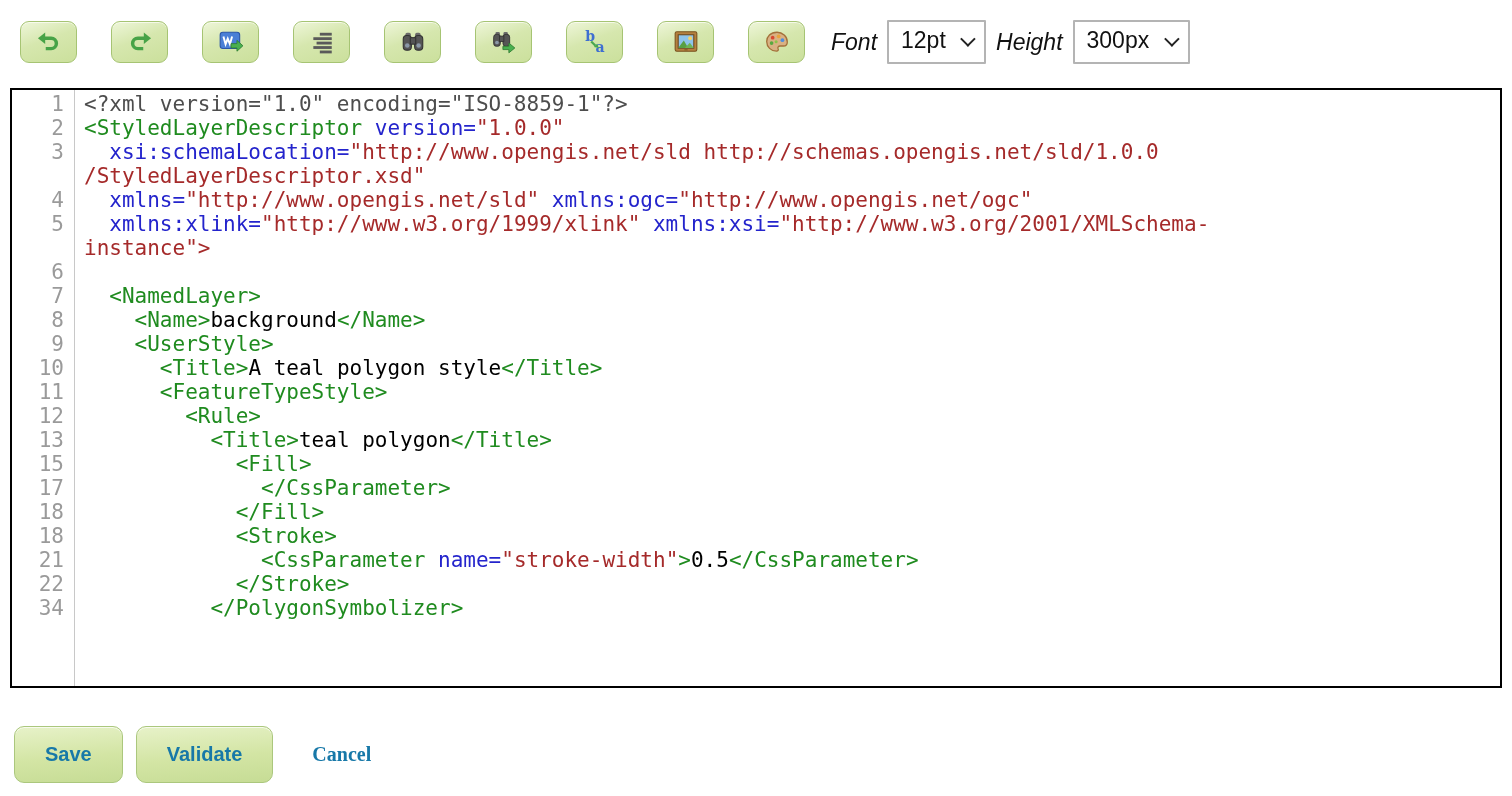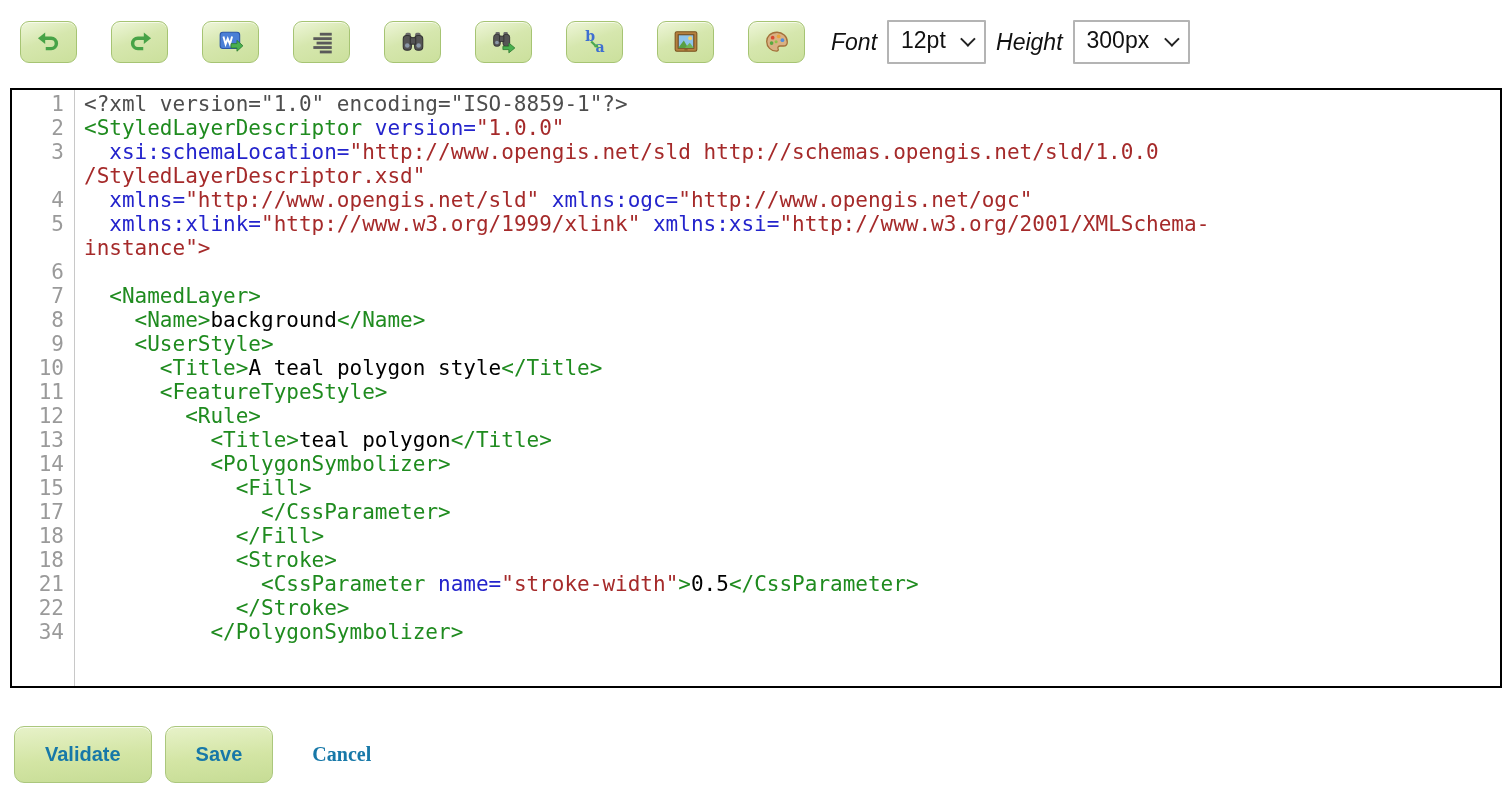--- a/index.html
+++ b/index.html
@@ -158,28 +158,27 @@
       <div class="erow"><span class="ln">5</span><span class="ecode"><span class="seg-plain">  </span><span class="seg-attr">xmlns:xlink=</span><span class="seg-val">"http://www.w3.org/1999/xlink"</span><span class="seg-plain"> </span><span class="seg-attr">xmlns:xsi=</span><span class="seg-val">"http://www.w3.org/2001/XMLSchema-</span></span></div>
       <div class="erow"><span class="ln"></span><span class="ecode"><span class="seg-val">instance"&gt;</span></span></div>
       <div class="erow"><span class="ln">6</span><span class="ecode"></span></div>
       <div class="erow"><span class="ln">7</span><span class="ecode"><span class="seg-plain">  </span><span class="seg-tag">&lt;NamedLayer&gt;</span></span></div>
       <div class="erow"><span class="ln">8</span><span class="ecode"><span class="seg-plain">    </span><span class="seg-tag">&lt;Name&gt;</span><span class="seg-plain">background</span><span class="seg-tag">&lt;/Name&gt;</span></span></div>
       <div class="erow"><span class="ln">9</span><span class="ecode"><span class="seg-plain">    </span><span class="seg-tag">&lt;UserStyle&gt;</span></span></div>
       <div class="erow"><span class="ln">10</span><span class="ecode"><span class="seg-plain">      </span><span class="seg-tag">&lt;Title&gt;</span><span class="seg-plain">A teal polygon style</span><span class="seg-tag">&lt;/Title&gt;</span></span></div>
       <div class="erow"><span class="ln">11</span><span class="ecode"><span class="seg-plain">      </span><span class="seg-tag">&lt;FeatureTypeStyle&gt;</span></span></div>
       <div class="erow"><span class="ln">12</span><span class="ecode"><span class="seg-plain">        </span><span class="seg-tag">&lt;Rule&gt;</span></span></div>
       <div class="erow"><span class="ln">13</span><span class="ecode"><span class="seg-plain">          </span><span class="seg-tag">&lt;Title&gt;</span><span class="seg-plain">teal polygon</span><span class="seg-tag">&lt;/Title&gt;</span></span></div>
-      <div class="erow"><span class="ln">14</span><span class="ecode"><span class="seg-plain">          </span><span class="seg-tag">&lt;PolygonSymbolizer&gt;</span></span></div>
       <div class="erow"><span class="ln">15</span><span class="ecode"><span class="seg-plain">            </span><span class="seg-tag">&lt;Fill&gt;</span></span></div>
       <div class="erow"><span class="ln">17</span><span class="ecode"><span class="seg-plain">              </span><span class="seg-tag">&lt;/CssParameter&gt;</span></span></div>
       <div class="erow"><span class="ln">18</span><span class="ecode"><span class="seg-plain">            </span><span class="seg-tag">&lt;/Fill&gt;</span></span></div>
       <div class="erow"><span class="ln">18</span><span class="ecode"><span class="seg-plain">            </span><span class="seg-tag">&lt;Stroke&gt;</span></span></div>
       <div class="erow"><span class="ln">21</span><span class="ecode"><span class="seg-plain">              </span><span class="seg-tag">&lt;CssParameter</span><span class="seg-plain"> </span><span class="seg-attr">name=</span><span class="seg-val">"stroke-width"</span><span class="seg-tag">&gt;</span><span class="seg-plain">0.5</span><span class="seg-tag">&lt;/CssParameter&gt;</span></span></div>
       <div class="erow"><span class="ln">22</span><span class="ecode"><span class="seg-plain">            </span><span class="seg-tag">&lt;/Stroke&gt;</span></span></div>
       <div class="erow"><span class="ln">34</span><span class="ecode"><span class="seg-plain">          </span><span class="seg-tag">&lt;/PolygonSymbolizer&gt;</span></span></div>
     </div>
 </div>
 
 <div class="actions">
+  <button class="abtn">Save</button>
   <button class="abtn">Validate</button>
-  <button class="abtn">Save</button>
   <a class="cancel">Cancel</a>
 </div>
 
 </body></html>

